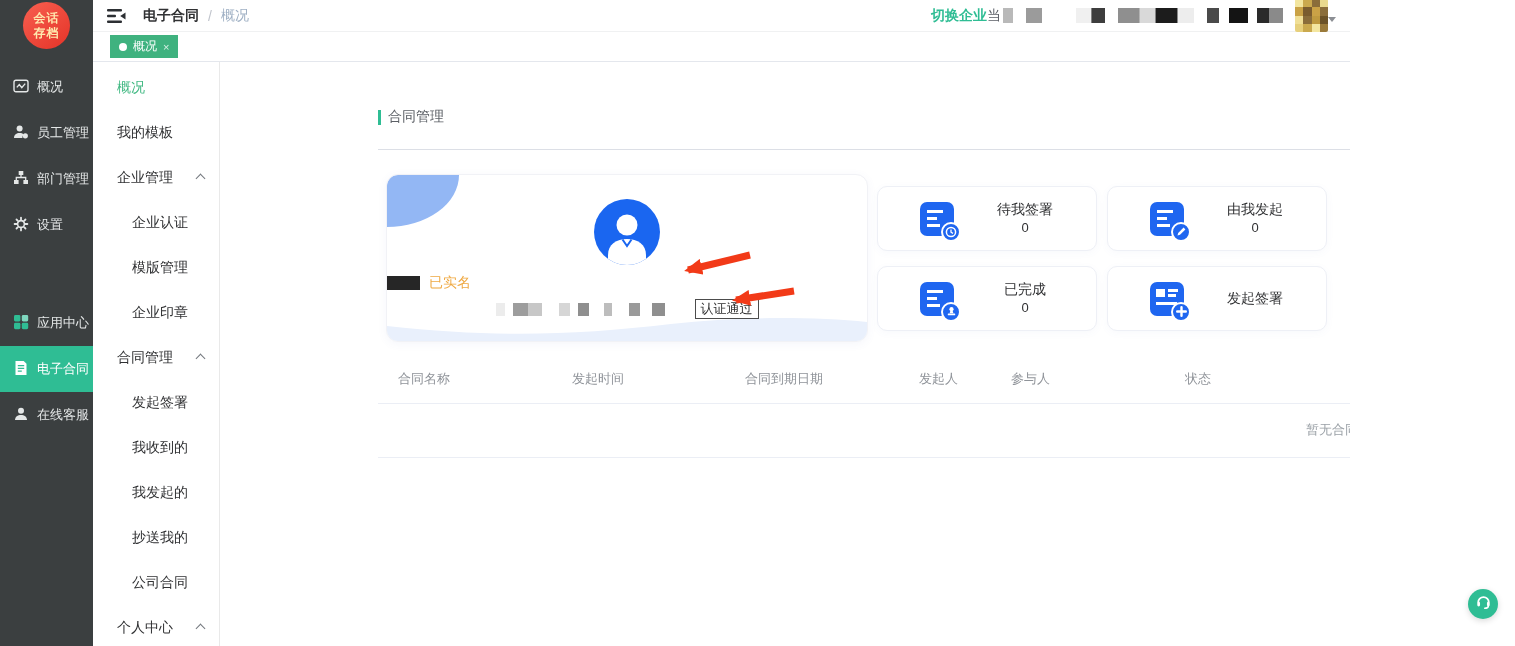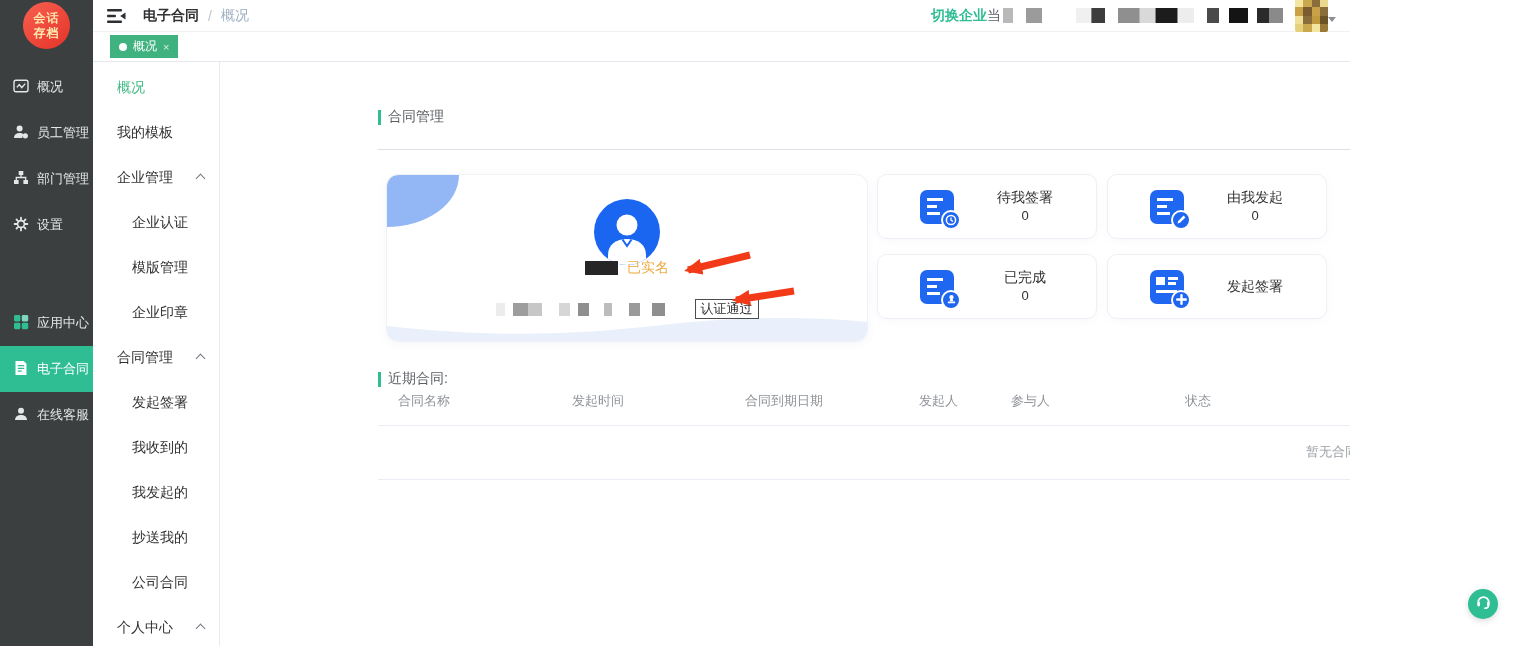--- a/index.html
+++ b/index.html
@@ -78,36 +78,36 @@
   .cards-row { display:flex; align-items:flex-start; margin-top:24px; width:980px; }
 
   .profile-card { width:482px; height:168px; margin-left:8px; position:relative; flex-shrink:0;
     border:1px solid #f1f2f6; border-radius:12px; background:#fff;
     box-shadow:0 2px 10px rgba(80,110,180,.06); overflow:hidden; }
   .corner-blob { position:absolute; top:0; left:0; width:72px; height:52px;
     background:#93b7f4; border-radius:11px 0 100% 0; }
   .bottom-wave { position:absolute; bottom:0; left:0; width:100%; height:27px; }
   .profile-avatar { position:absolute; top:24px; left:50%; transform:translateX(-50%);
     width:66px; height:66px; border-radius:50%; background:#1a66f0; overflow:hidden; }
-  .name-row { position:absolute; top:84px; width:100%; display:flex; justify-content:center;
+  .name-row { position:absolute; top:99px; width:100%; display:flex; 
     align-items:center; gap:9px; }
   .name-redacted { width:33px; height:14px; background:#262626; }
   .realname-badge { color:#efa943; font-size:14px; }
   .company-row { position:absolute; top:124px; width:100%; display:flex; justify-content:center;
     align-items:center; gap:9px; }
   .company-mosaic { width:190px; height:13px; background:
     linear-gradient(90deg,#ececec 0 5%,transparent 5% 9%,#9d9d9d 9% 17%,#c7c7c7 17% 24%,transparent 24% 33%,
     #d6d6d6 33% 39%,transparent 39% 43%,#8f8f8f 43% 49%,transparent 49% 57%,#bdbdbd 57% 61%,
     transparent 61% 70%,#9a9a9a 70% 76%,transparent 76% 82%,#8f8f8f 82% 89%,transparent 89%); }
   .auth-badge { border:1px solid #4c4c4c; color:#2f2f2f; background:#fff;
     font-size:13px; padding:2px 5px; line-height:1.1; }
   .arrow-svg { position:absolute; z-index:5; }
 
   .stat-grid { display:grid; grid-template-columns:220px 220px; gap:15px 10px;
-    margin-left:9px; }
+    margin-left:9px; margin-top:12px; }
   .stat-card { height:65px; border:1px solid #eef0f6; border-radius:10px; background:#fff;
     display:flex; align-items:center; justify-content:center; gap:42px; cursor:pointer;
     box-shadow:0 2px 8px rgba(80,110,180,.04); }
   .doc-icon { width:34px; height:34px; border-radius:7px; background:#1f66f0; position:relative; flex-shrink:0; }
   .doc-lines { position:absolute; inset:0; background:
     linear-gradient(#fff,#fff) no-repeat 7px 8px/16px 3px,
     linear-gradient(#fff,#fff) no-repeat 7px 15px/10px 3px,
     linear-gradient(#fff,#fff) no-repeat 7px 22px/13px 3px; border-radius:7px; }
   .doc-lines.block { background:
     linear-gradient(#fff,#fff) no-repeat 6px 7px/9px 8px,
@@ -420,24 +420,20 @@
                   </span>
               </span>
               <span class="stat-text">
                 <div>发起签署</div>
               </span>
             </div>
           </div>
         </div>
 
         <div class="recent-section">
-          <div class="section-title">
-            <span class="green-bar"></span>
-            <span>近期合同:</span>
-          </div>
           <div class="table">
             <div class="t-head">
               <span class="tc1">合同名称</span>
               <span class="tc2">发起时间</span>
               <span class="tc3">合同到期日期</span>
               <span class="tc4">发起人</span>
               <span class="tc5">参与人</span>
               <span class="tc6">状态</span>
             </div>
             <div class="t-empty">暂无合同</div>

